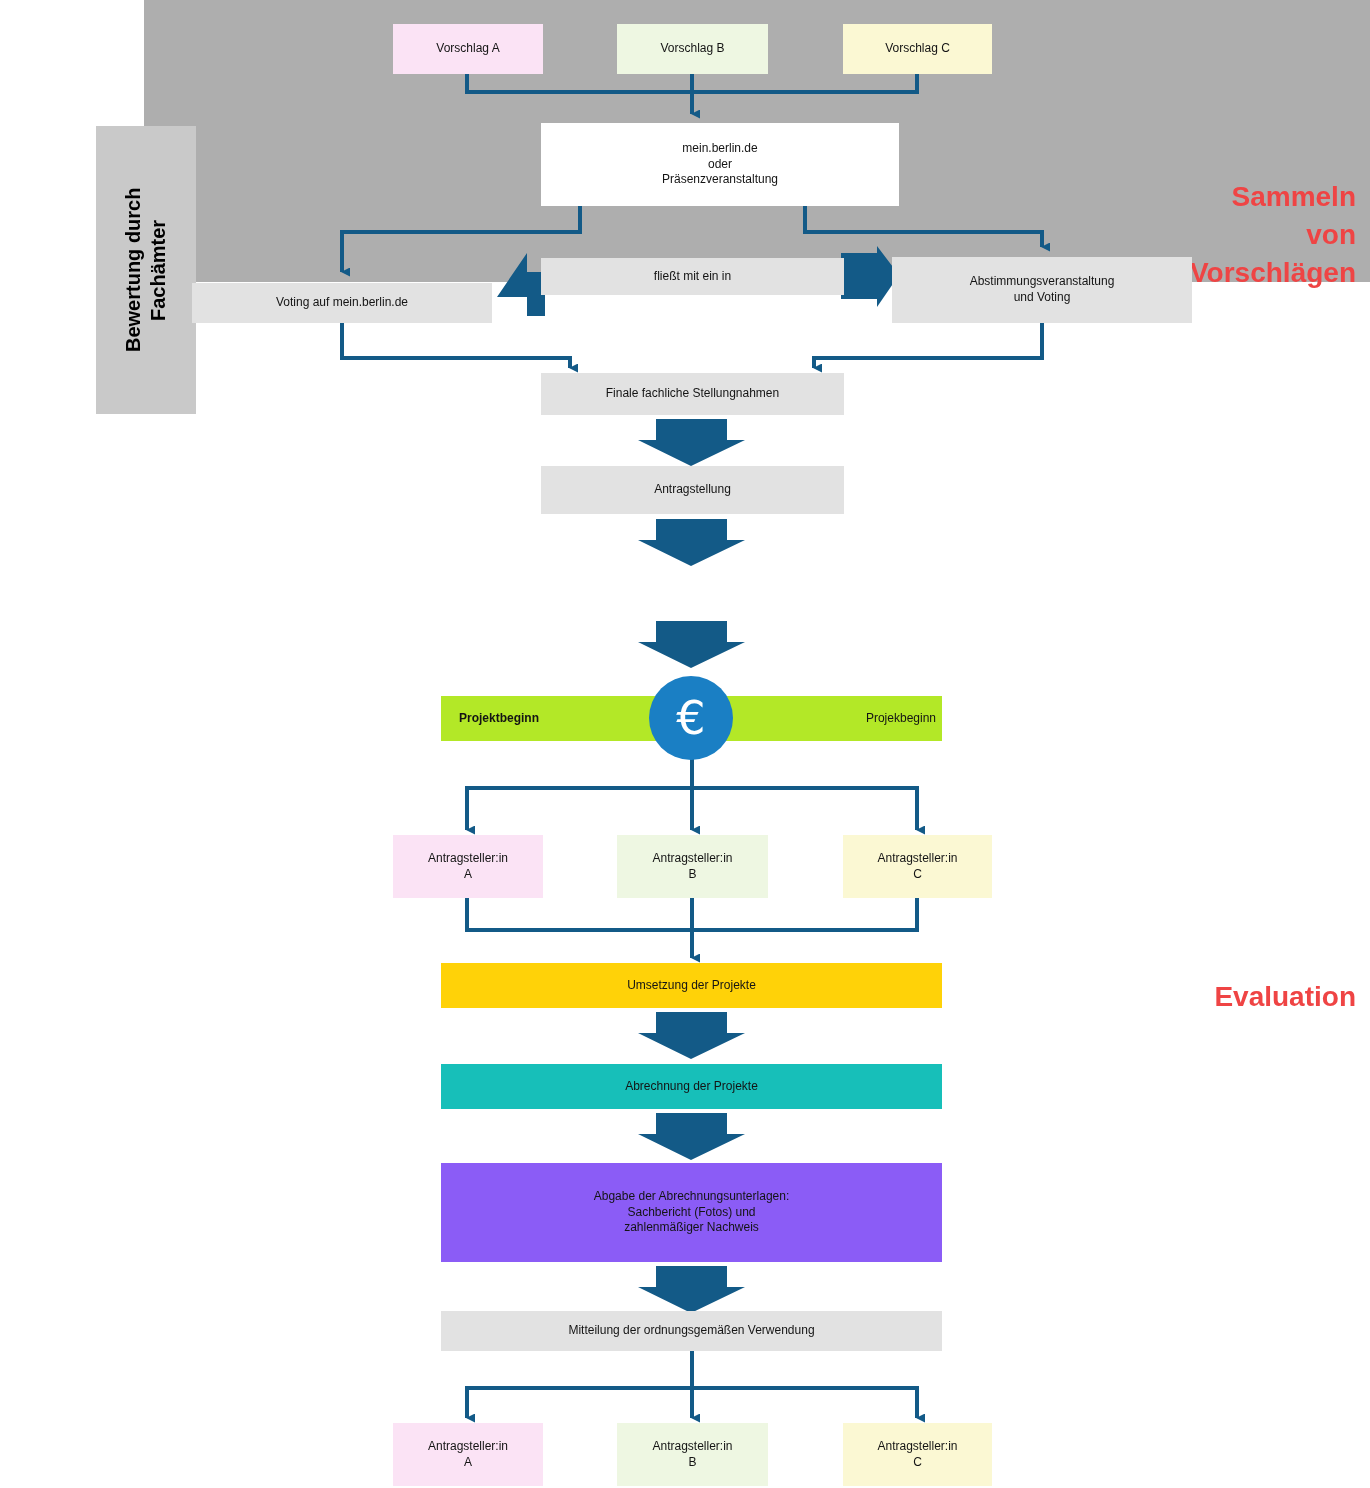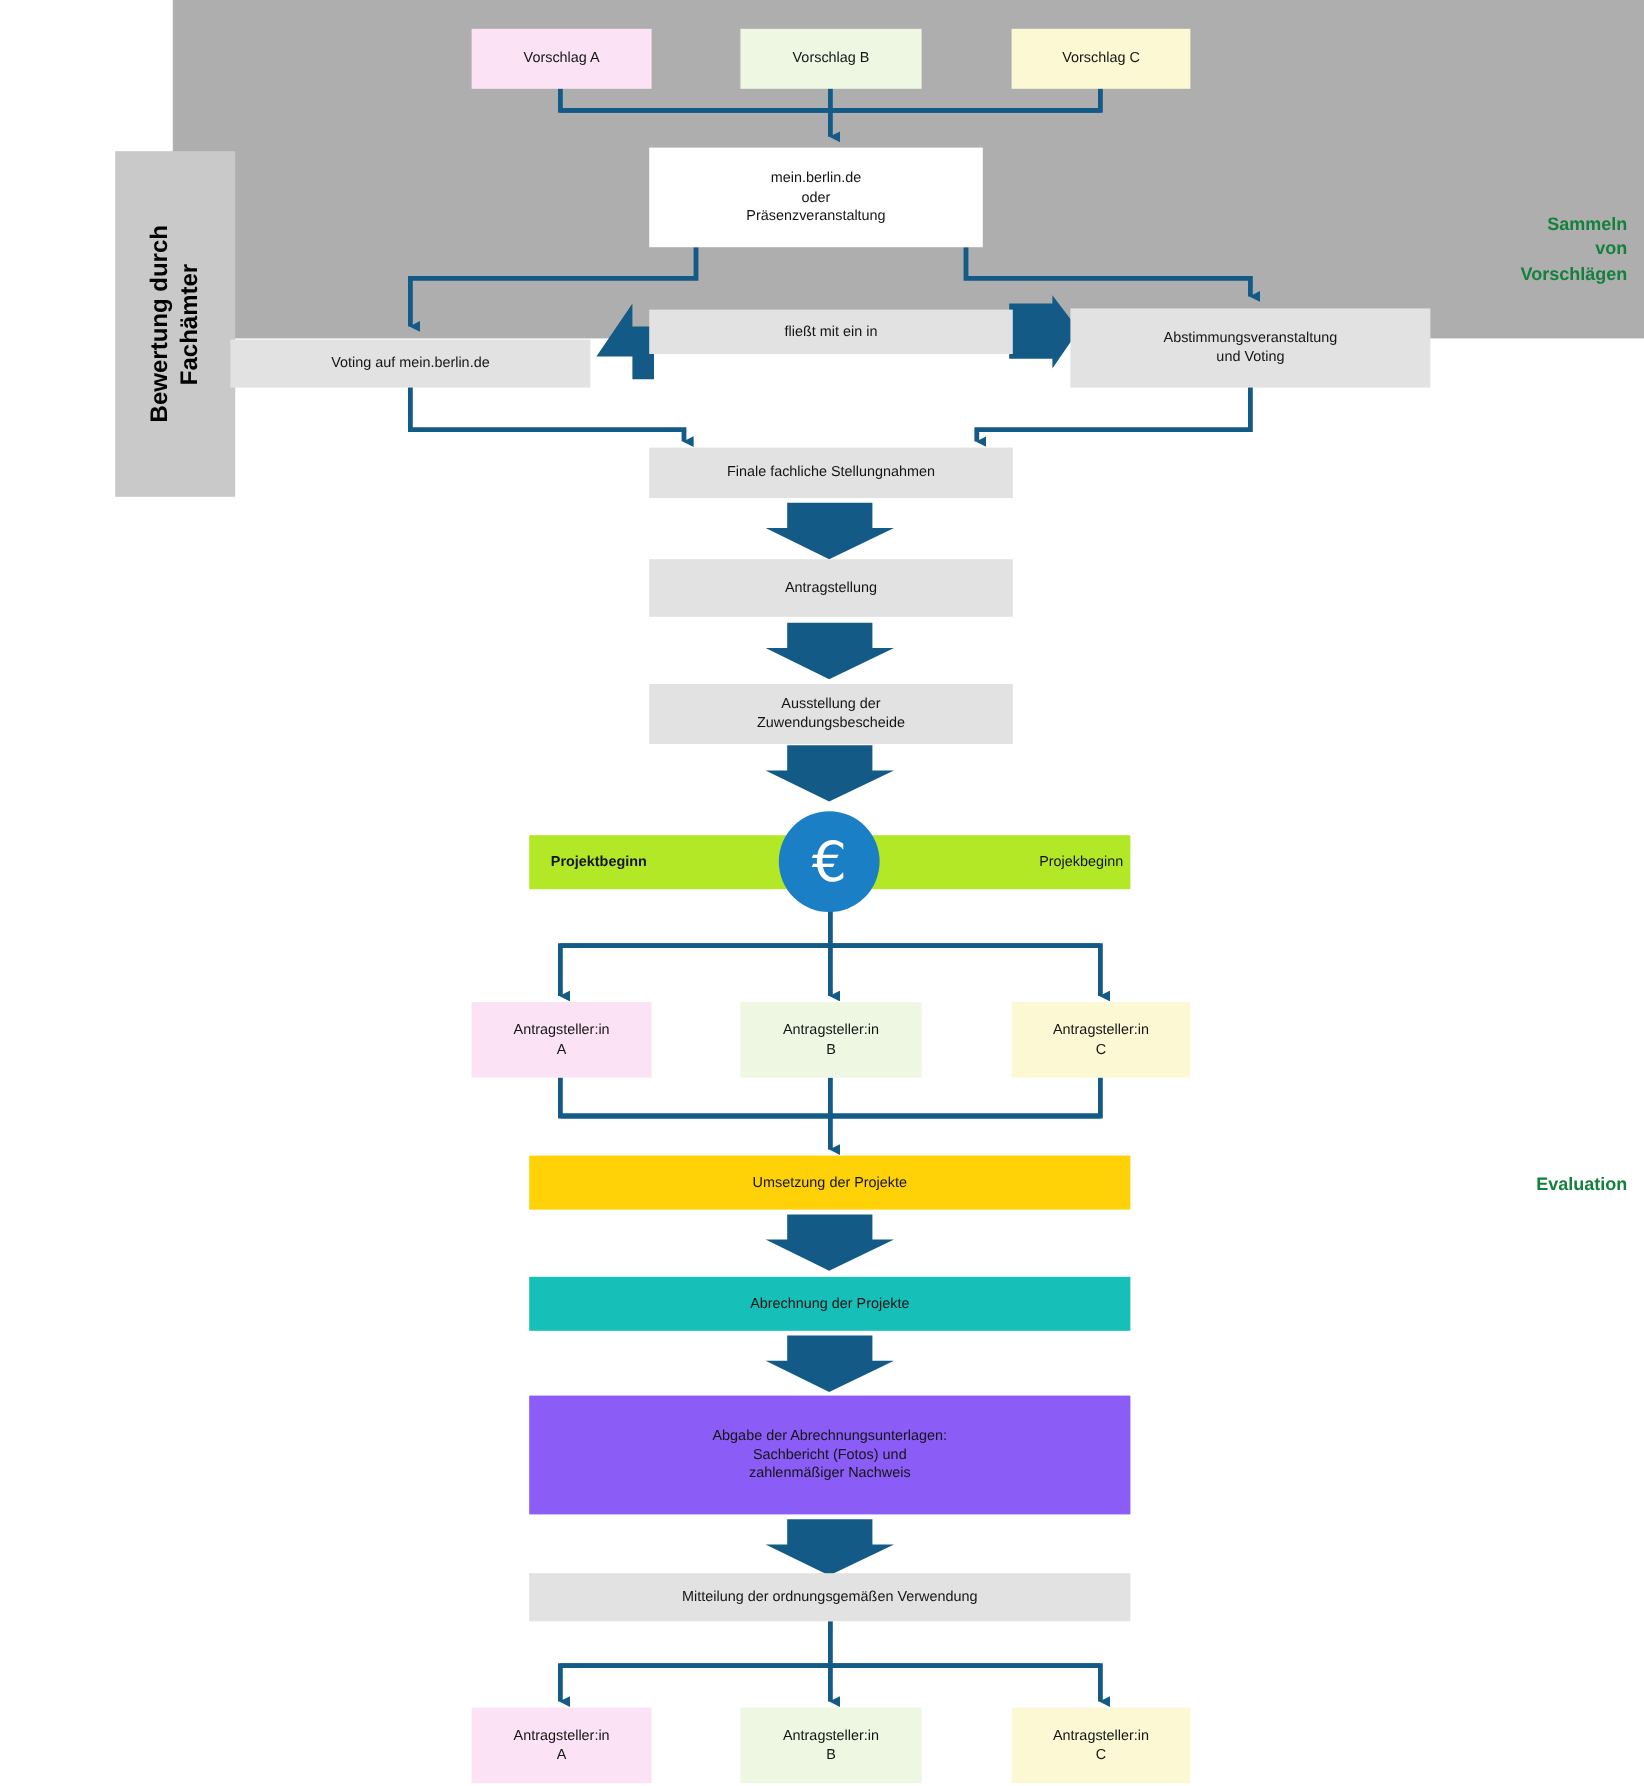--- a/index.html
+++ b/index.html
@@ -30,22 +30,22 @@
     font-weight: bold;
     font-size: 20px;
     color: #000000;
     line-height: 1.25;
     text-align: center;
     white-space: pre;
   }
   .phase-label {
     position: absolute;
     font-weight: bold;
-    font-size: 15px;
-    color: #15803d;
+    font-size: 28px;
+    color: #ef4444;
     text-align: right;
     line-height: 1.35;
     white-space: pre-line;
   }
   .node {
     position: absolute;
     display: flex;
     align-items: center;
     justify-content: center;
     text-align: center;
@@ -149,33 +149,31 @@
       <path d="M545,253 L545,272 L527,272 L527,253 L497,297 L527,297 L527,316 L545,316 Z"></path>
 
       <path d="M841,253 L877,253 L877,246 L899,275 L877,307 L877,299 L841,299 L841,276 Z"></path>
     </g>
   </svg>
 
   <div class="node pink" style="left:393px; top:24px; width:150px; height:50px;">Vorschlag A</div>
   <div class="node green" style="left:617px; top:24px; width:151px; height:50px;">Vorschlag B</div>
   <div class="node yellow" style="left:843px; top:24px; width:149px; height:50px;">Vorschlag C</div>
 
-  <div class="node white" style="left:541px; top:123px; width:278px; height:83px;">mein.berlin.de
+  <div class="node white" style="left:541px; top:123px; width:358px; height:83px;">mein.berlin.de
 oder
 Präsenzveranstaltung</div>
 
   <div class="node grey" style="left:541px; top:258px; width:303px; height:37px;">fließt mit ein in</div>
   <div class="node grey" style="left:192px; top:283px; width:300px; height:40px;">Voting auf mein.berlin.de</div>
   <div class="node grey" style="left:892px; top:257px; width:300px; height:66px;">Abstimmungsveranstaltung
 und Voting</div>
 
   <div class="node grey" style="left:541px; top:373px; width:303px; height:42px;">Finale fachliche Stellungnahmen</div>
   <div class="node grey" style="left:541px; top:466px; width:303px; height:48px;">Antragstellung</div>
-  <div class="node grey" style="left:541px; top:570px; width:303px; height:50px;">Ausstellung der
-Zuwendungsbescheide</div>
 
   <div class="node lime lime-left" style="left:441px; top:696px; width:250px; height:45px;">Projektbeginn</div>
   <div class="node lime lime-right" style="left:691px; top:696px; width:251px; height:45px;">Projekbeginn</div>
   <div class="euro-circle" style="left:649px; top:676px; width:84px; height:84px;">€</div>
 
   <div class="node pink" style="left:393px; top:835px; width:150px; height:63px;">Antragsteller:in
 A</div>
   <div class="node green" style="left:617px; top:835px; width:151px; height:63px;">Antragsteller:in
 B</div>
   <div class="node yellow" style="left:843px; top:835px; width:149px; height:63px;">Antragsteller:in

